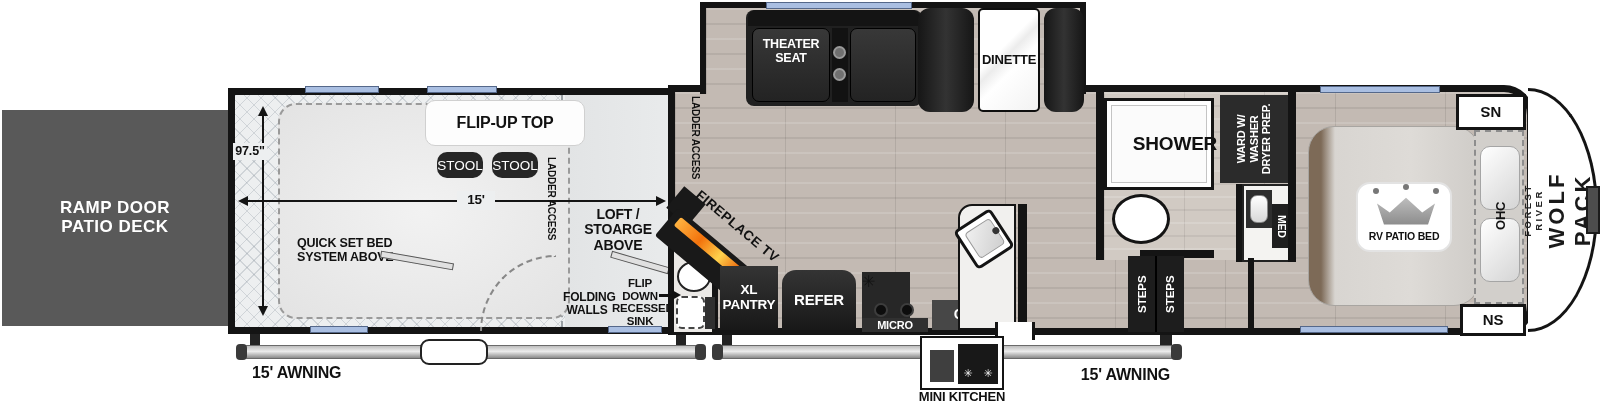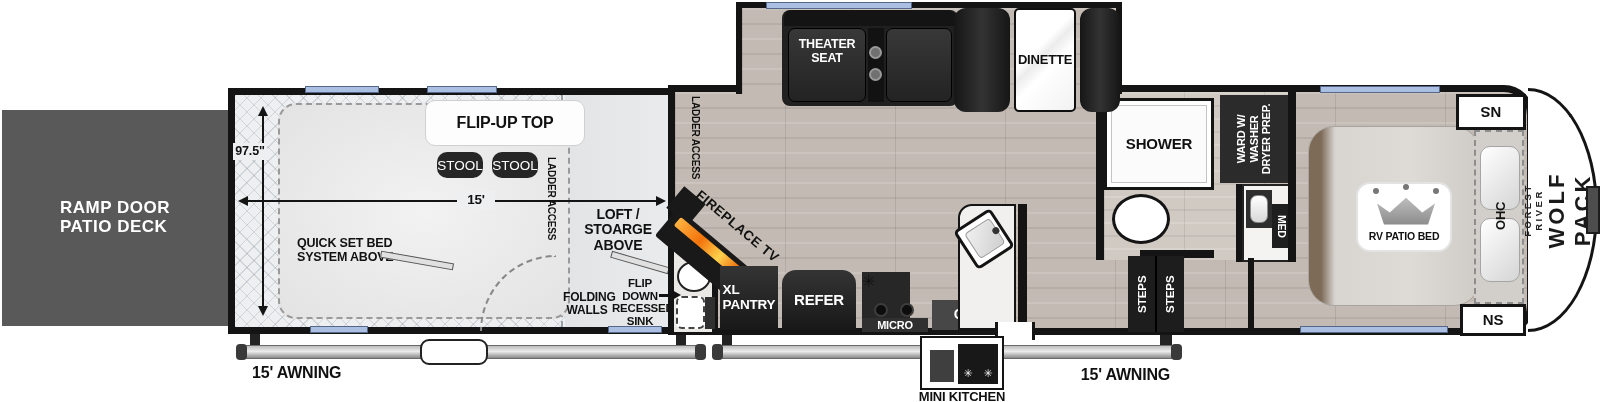--- a/index.html
+++ b/index.html
@@ -1,20 +1,20 @@
 <!DOCTYPE html>
 <html><head>
 <meta charset="utf-8">
 <style>
   html,body{margin:0;padding:0;background:#fff;}
   #scene{position:relative;width:1600px;height:402px;background:#fff;overflow:hidden;
          font-family:"Liberation Sans",sans-serif;color:#111;}
   .abs{position:absolute;}
   .lbl{position:absolute;font-weight:bold;color:#111;line-height:1.1;white-space:pre-line;letter-spacing:-0.2px;}
-  .ctr{display:flex;align-items:center;justify-content:center;}
+  .ctr{display:flex;align-items:center;justify-content:center;text-align:center;}
   .white{color:#fff;}
   .wood{background-color:#c3bab3;background-image:
     repeating-linear-gradient(180deg, rgba(255,255,255,.14) 0 2px, transparent 2px 15px, rgba(0,0,0,.07) 15px 17px, transparent 17px 30px),
     repeating-linear-gradient(90deg, rgba(0,0,0,.09) 0 1px, transparent 1px 110px);}
   .wood-light{background-color:#d1cac3;background-image:
     repeating-linear-gradient(180deg, rgba(255,255,255,.16) 0 2px, transparent 2px 13px, rgba(0,0,0,.06) 13px 15px, transparent 15px 26px),
     repeating-linear-gradient(90deg, rgba(0,0,0,.08) 0 1px, transparent 1px 80px);}
   .diamond{background-color:#edeff0;background-image:
     repeating-linear-gradient(45deg, rgba(120,132,144,.25) 0 1px, transparent 1px 10px),
     repeating-linear-gradient(135deg, rgba(120,132,144,.25) 0 1px, transparent 1px 10px);}
@@ -106,21 +106,21 @@
   [data-name="kitchen-sink-basin"]{left:5px;top:5px;width:28px;height:28px;background:linear-gradient(135deg,#f0f0f0,#cfcfcf);border:1px solid #999;border-radius:4px;}
   [data-name="kitchen-sink-faucet"]{left:30px;top:16px;width:7px;height:7px;background:#333;border-radius:50%;}
   [data-name="kitchen-wall"]{left:1018px;top:204px;width:9px;height:128px;}
   [data-name="entry-door-gap"]{left:998px;top:322px;width:34px;height:18px;background:#fff;}
   [data-name="entry-door-gap"]::before,[data-name="entry-door-gap"]::after{content:"";position:absolute;top:0;width:3px;height:18px;background:#141414;}
   [data-name="entry-door-gap"]::before{left:-3px;} [data-name="entry-door-gap"]::after{right:-3px;}
 
   
   [data-name="shower"]{left:1104px;top:98px;width:110px;height:92px;background:#fbfbfb;border:3px solid #141414;box-sizing:border-box;
      box-shadow:inset 0 0 0 4px #fff, inset 0 0 0 5px #c4c4c4;}
-  [data-name="shower-label"]{left:0;top:0;width:100%;height:100%;font-size:15px;}
+  [data-name="shower-label"]{left:16px;top:0;width:100%;height:100%;font-size:19px;}
   [data-name="ward-box"]{left:1220px;top:95px;width:68px;height:88px;background:#2b2b2b;}
   [data-name="ward-label"]{left:50%;top:50%;transform:translate(-50%,-50%) rotate(-90deg);width:86px;text-align:center;font-size:11px;line-height:1.15;}
   [data-name="bath-wall-left"]{left:1096px;top:92px;width:8px;height:168px;}
   [data-name="bath-wall-bottom"]{left:1140px;top:250px;width:74px;height:8px;}
   [data-name="bath-toilet"]{left:1112px;top:194px;width:58px;height:50px;background:#fff;border:3px solid #141414;border-radius:50%;box-sizing:border-box;}
   [data-name="vanity"]{left:1242px;top:184px;width:50px;height:78px;background:#f4f3f1;border:2px solid #222;box-sizing:border-box;}
   [data-name="vanity-sink-unit"]{left:1246px;top:190px;width:26px;height:38px;background:#2e2e2e;}
   [data-name="vanity-basin"]{left:4px;top:5px;width:18px;height:28px;background:linear-gradient(180deg,#fff,#d8d8d8);border-radius:7px;border:1px solid #888;box-sizing:border-box;}
   [data-name="med-box"]{left:1272px;top:204px;width:18px;height:44px;background:#1f1f1f;}
   [data-name="med-label"]{left:0;top:0;width:100%;height:100%;font-size:10.5px;justify-content:center;display:flex;align-items:center;}
@@ -147,21 +147,21 @@
   .crown-dot{width:6px;height:6px;border-radius:50%;background:#777;}
   [data-name="crown-dot-left"]{left:15px;top:4px;} [data-name="crown-dot-mid"]{left:45px;top:0px;} [data-name="crown-dot-right"]{left:75px;top:4px;}
   [data-name="rv-king-bed-label"]{left:0;bottom:7px;width:100%;text-align:center;font-size:10.5px;}
   .ns{background:#fff;border:3px solid #141414;box-sizing:border-box;}
   [data-name="ns-top"]{left:1456px;top:94px;width:70px;height:36px;}
   [data-name="ns-top-label"]{left:0;top:0;width:100%;height:100%;font-size:15px;transform:rotate(180deg);}
   [data-name="ns-bottom"]{left:1460px;top:304px;width:66px;height:32px;}
   [data-name="ns-bottom-label"]{left:0;top:0;width:100%;height:100%;font-size:15px;}
 
   
-  [data-name="slideout-room"]{left:736px;top:2px;width:386px;height:92px;border:6px solid #141414;border-bottom:none;box-sizing:border-box;}
+  [data-name="slideout-room"]{left:700px;top:2px;width:386px;height:92px;border:6px solid #141414;border-bottom:none;box-sizing:border-box;}
   [data-name="theater-seat"]{left:40px;top:2px;width:176px;height:96px;background:#202020;border-radius:8px;}
   [data-name="theater-backrest"]{left:2px;top:0;width:172px;height:16px;background:#141414;border-radius:8px 8px 0 0;}
   .cushion{background:linear-gradient(180deg,#383838,#232323);border:1px solid #000;border-radius:7px;box-sizing:border-box;}
   [data-name="theater-cushion-left"]{left:6px;top:18px;width:78px;height:74px;}
   [data-name="theater-console"]{left:86px;top:18px;width:16px;height:74px;background:#121212;}
   .cupholder{width:13px;height:13px;border-radius:50%;background:#707070;border:2px solid #9a9a9a;box-sizing:border-box;}
   [data-name="cupholder-1"]{left:87px;top:36px;} [data-name="cupholder-2"]{left:87px;top:58px;}
   [data-name="theater-cushion-right"]{left:104px;top:18px;width:66px;height:74px;}
   [data-name="theater-seat-label"]{left:2px;top:28px;width:86px;font-size:12.5px;text-align:center;color:#fff;}
   [data-name="dinette-bench-left"]{left:212px;top:0;width:56px;height:104px;background:linear-gradient(90deg,#161616,#333 50%,#161616);border-radius:12px;}

